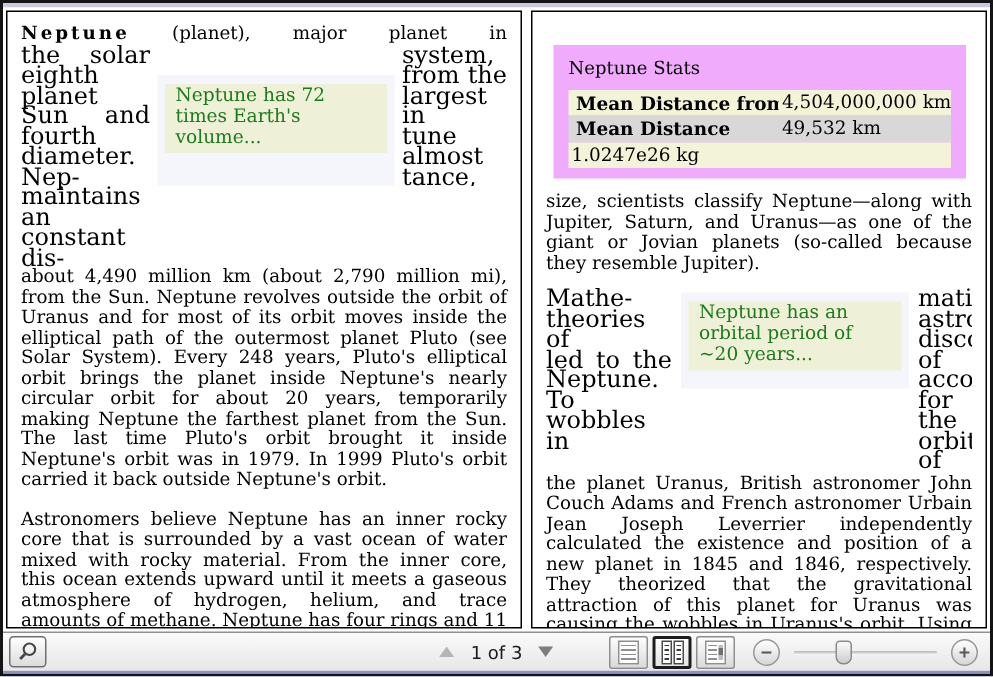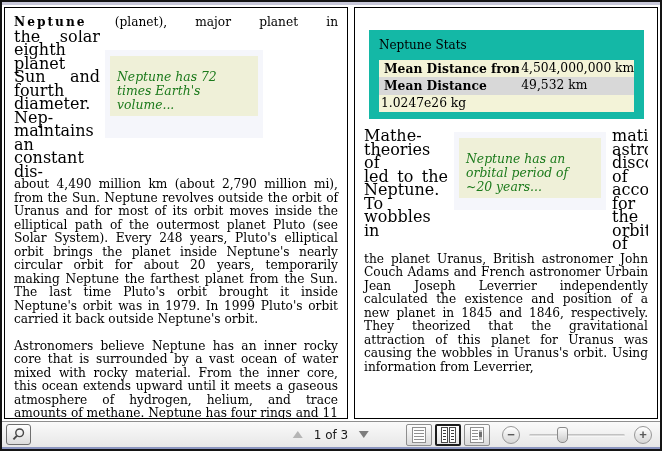--- a/index.html
+++ b/index.html
@@ -24,27 +24,27 @@
   .wrap-col{ white-space:pre-line; text-align:justify; -moz-text-align-last:justify;
              text-align-last:justify; font-size:16px; overflow:hidden; }
   .col-l{ flex:none; }
   .col-r{ flex:1; }
   .page-left .col-l{ width:86px; }
   .quote-cell{ flex:none; }
   .page-left .quote-cell{ width:158px; margin:0 5px; }
   .floater{ background:#f5f6fb; }
   .page-left .floater{ margin-top:20px; padding:6px 5px 22px 5px; }
   .page-right .floater{ margin-top:3px; padding:6px 5px 12px 5px; }
-  .pullquote{ background:#eff0d8; color:#1c7a1c; font-style:italic; font-size:12.4px;
-              line-height:14px; padding:14px 7px 4px 7px; }
+  .pullquote{ background:#eff0d8; color:#1c7a1c; font-size:12.4px;
+              line-height:14px; padding:0 7px 4px 7px; }
   .page-right .col-l{ width:84px; }
   .page-right .quote-cell{ width:152px; margin:0 6px; }
   .wrap-row2{ margin-top:10px; }
 
-  .figure{ background:#14b8a6; margin:14px 4px 9px 5px; padding:9px 10px 7px 10px; }
+  .figure{ background:#f0abfc; margin:14px 4px 9px 5px; padding:9px 10px 7px 10px; }
   .fig-title{ font-size:12px; margin-bottom:7px; }
   .stats-table{ width:100%; }
   .stats-row{ display:flex; align-items:center; }
   .stats-row.beige{ background:#f3f3d8; }
   .stats-row.gray{ background:#d8d8d8; }
   .stats-label{ font-weight:bold; width:55%; padding:2px 4px 2px 5px; font-size:12.3px;
                 white-space:nowrap; overflow:hidden; }
   .stats-value{ width:45%; padding:2px 0 2px 2px; font-size:12.3px; white-space:nowrap; overflow:hidden; }
   .fig-caption{ font-style:italic; font-size:11.2px; margin-top:6px; }
   .link{ color:#2222cc; font-weight:bold; text-decoration:underline; cursor:pointer; }
@@ -115,20 +115,26 @@
 eighth planet
 Sun and fourth
 diameter. Nep-
 maintains an
 constant dis-</div>
         <div class="quote-cell">
           <div class="floater">
             <div class="pullquote">Neptune has 72 times Earth's volume...</div>
           </div>
         </div>
+        <div class="wrap-col col-r">system,
+from the
+largest in
+tune
+almost
+tance,</div>
       </div>
 
       <p class="body-text">about 4,490 million km (about 2,790 million mi), from the Sun. Neptune revolves outside the orbit of Uranus and for most of its orbit moves inside the elliptical path of the outermost planet Pluto (see Solar System). Every 248 years, Pluto's elliptical orbit brings the planet inside Neptune's nearly circular orbit for about 20 years, temporarily making Neptune the farthest planet from the Sun. The last time Pluto's orbit brought it inside Neptune's orbit was in 1979. In 1999 Pluto's orbit carried it back outside Neptune's orbit.</p>
       <p class="body-text para-gap">Astronomers believe Neptune has an inner rocky core that is surrounded by a vast ocean of water mixed with rocky material. From the inner core, this ocean extends upward until it meets a gaseous atmosphere of hydrogen, helium, and trace amounts of methane. Neptune has four rings and 11 known moons. Even though Neptune's volume is 72 times Earth's volume, its mass is only 17.15 times Earth's mass. Because of its</p>
     </div>
 
     <div class="page page-right">
 
       <div class="figure">
         <div class="fig-title">Neptune Stats</div>
@@ -140,20 +146,21 @@
           <div class="stats-row gray">
             <div class="stats-label">Mean Distance</div>
             <div class="stats-value">49,532 km</div>
           </div>
           <div class="stats-row beige">
             <div class="stats-value">1.0247e26 kg</div>
           </div>
         </div>
       </div>
 
+      <p class="body-text">size, scientists classify Neptune—along with Jupiter, Saturn, and Uranus—as one of the giant or Jovian planets (so-called because they resemble Jupiter).</p>
 
       <div class="wrap-row wrap-row2">
         <div class="wrap-col col-l">Mathe-
 theories of
 led to the
 Neptune. To
 wobbles in</div>
         <div class="quote-cell">
           <div class="floater">
             <div class="pullquote">Neptune has an orbital period of ~20 years...</div>

